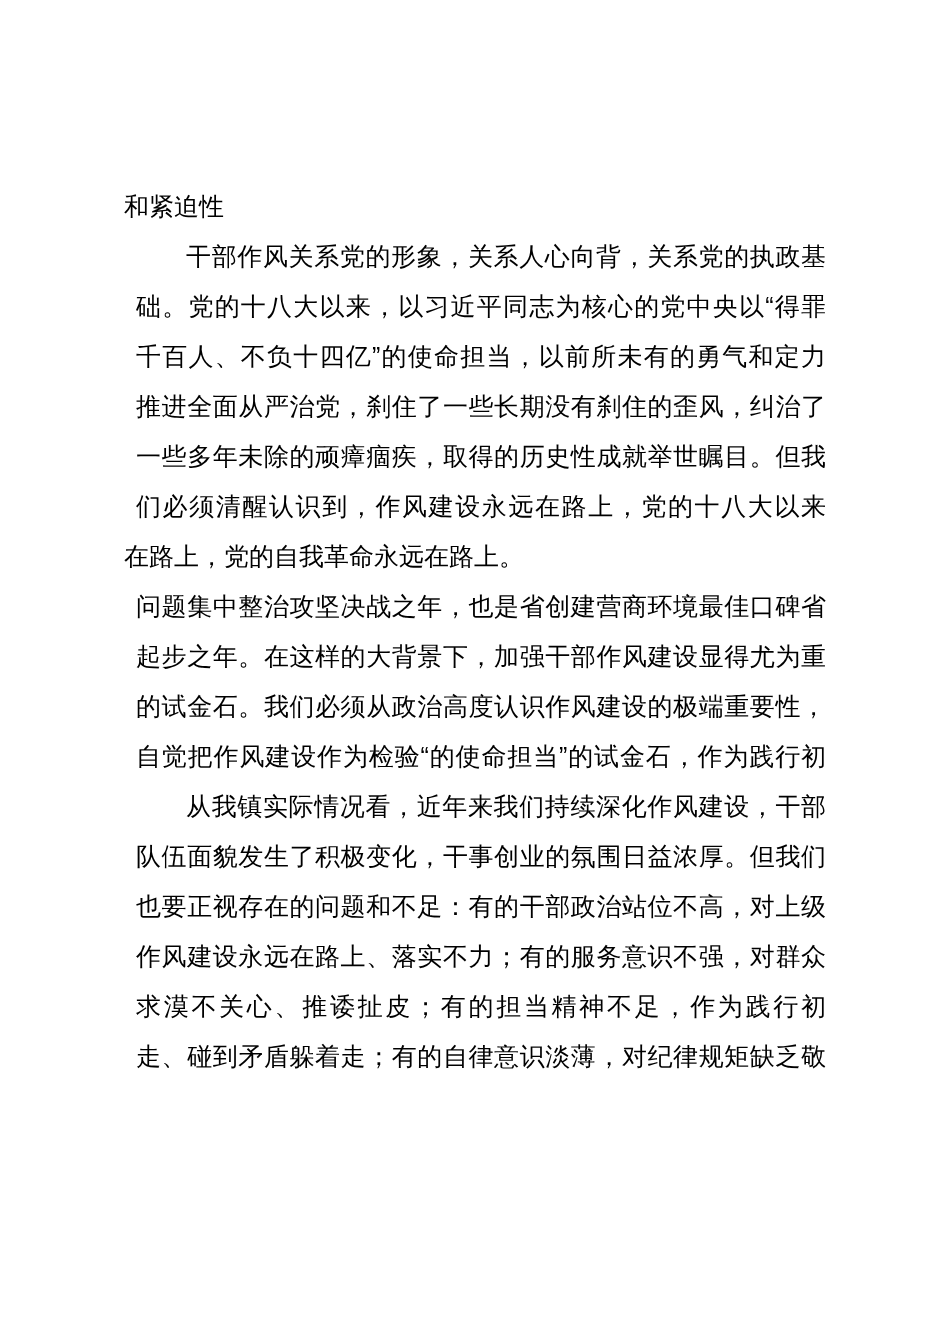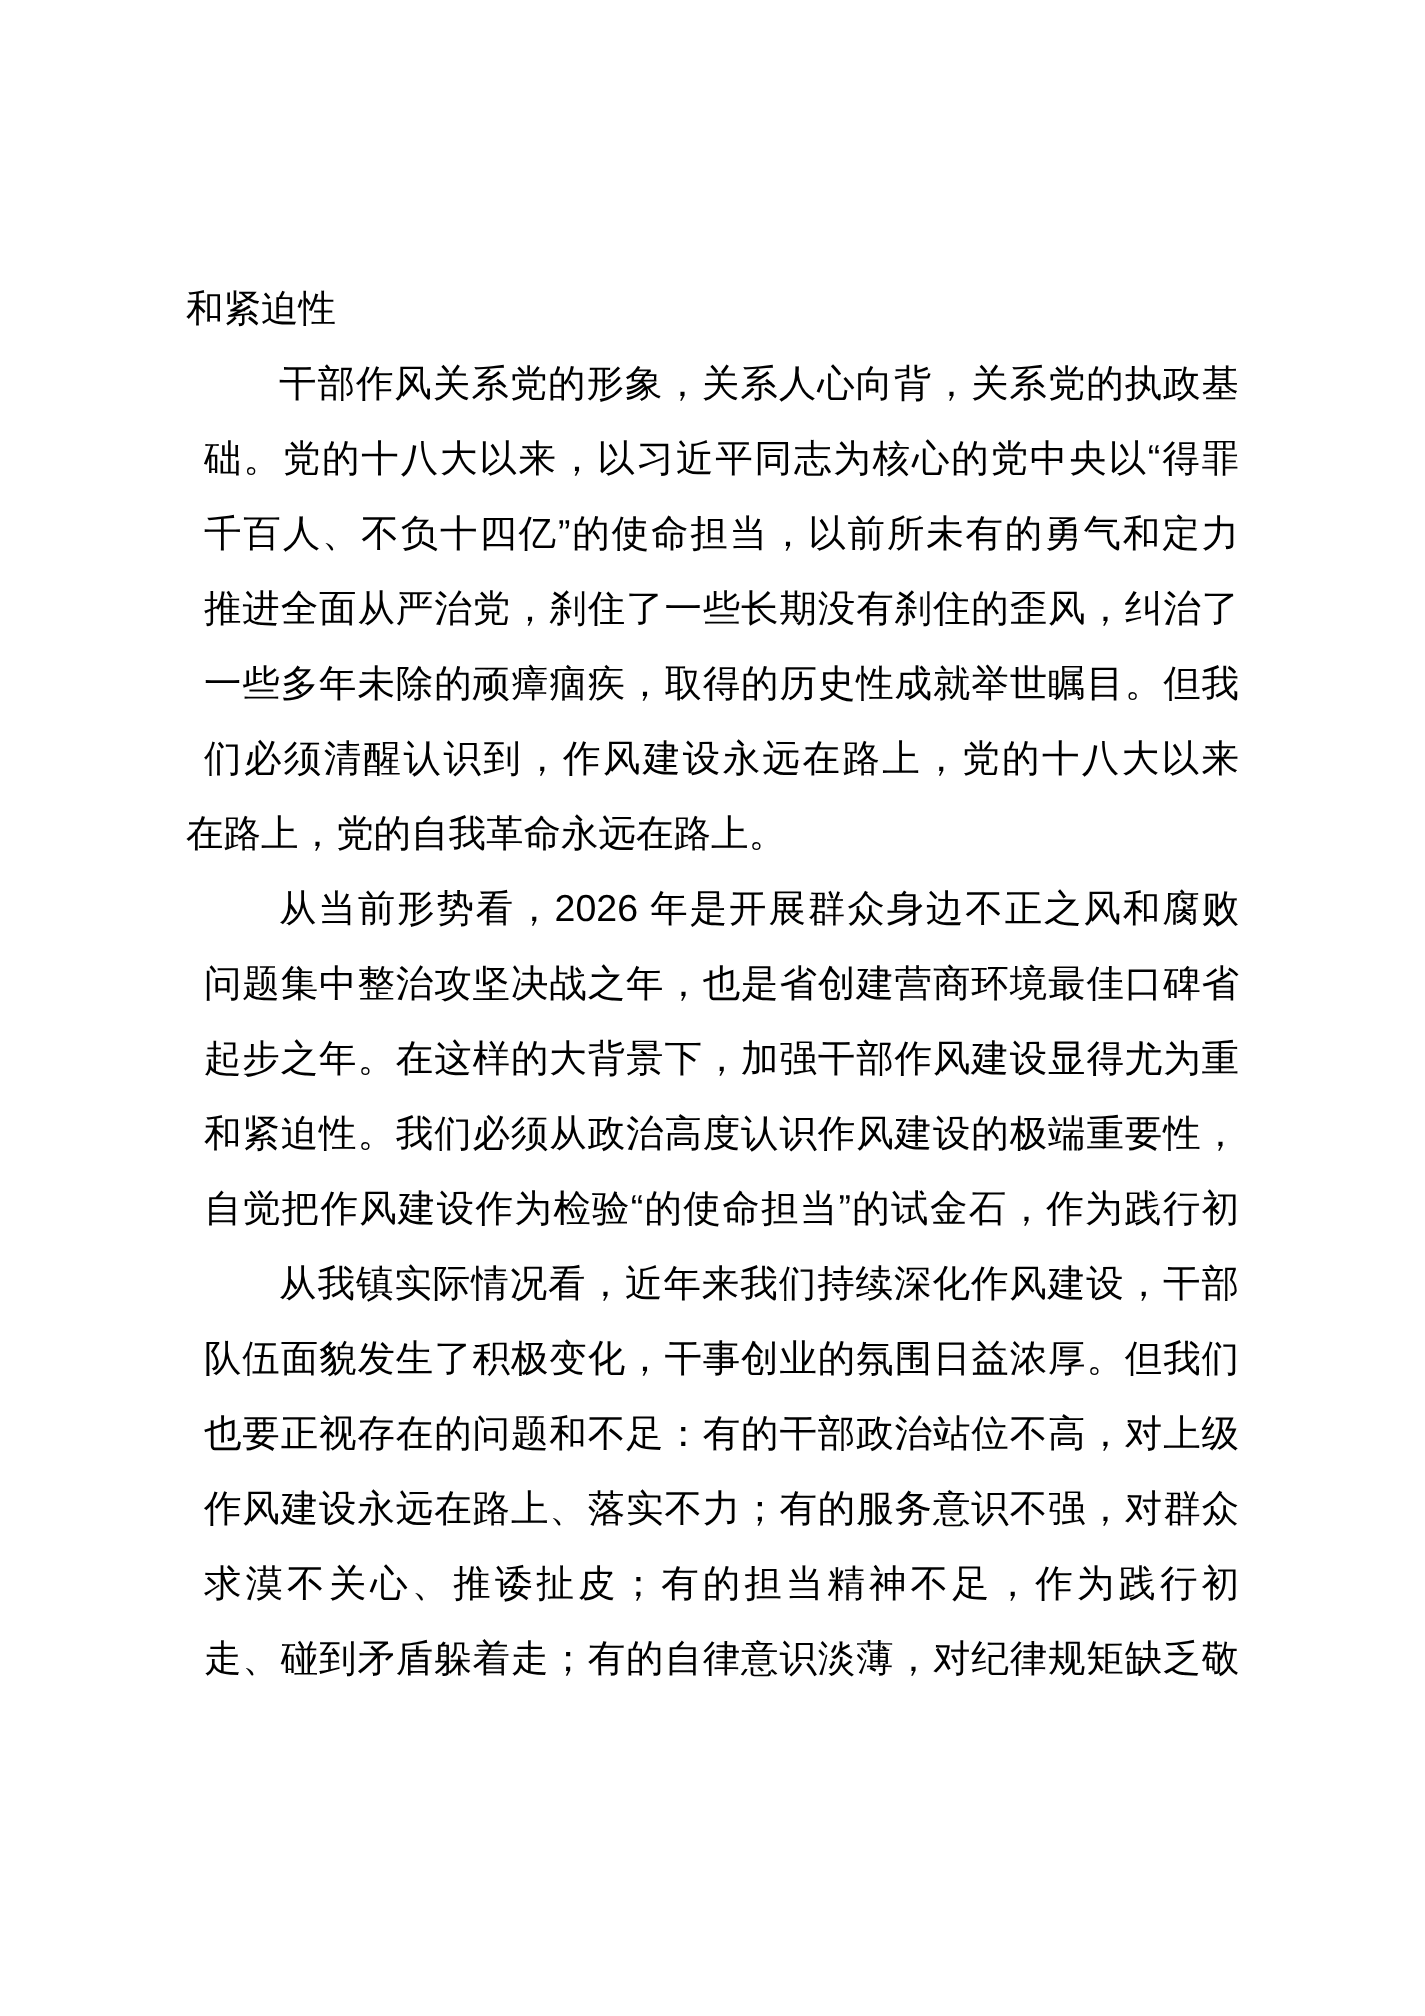--- a/index.html
+++ b/index.html
@@ -46,24 +46,23 @@
 <div class="page">
   <div class="doc-body">
     <div class="line">和紧迫性</div>
     <div class="line fill indent">干部作风关系党的形象，关系人心向背，关系党的执政基</div>
     <div class="line fill">础。党的十八大以来，以习近平同志为核心的党中央以“得罪</div>
     <div class="line fill">千百人、不负十四亿”的使命担当，以前所未有的勇气和定力</div>
     <div class="line fill">推进全面从严治党，刹住了一些长期没有刹住的歪风，纠治了</div>
     <div class="line fill">一些多年未除的顽瘴痼疾，取得的历史性成就举世瞩目。但我</div>
     <div class="line fill">们必须清醒认识到，作风建设永远在路上，党的十八大以来</div>
     <div class="line">在路上，党的自我革命永远在路上。</div>
-    <div class="line fill indent">从当前形势看，2026 年是开展群众身边不正之风和腐败</div>
     <div class="line fill">问题集中整治攻坚决战之年，也是省创建营商环境最佳口碑省</div>
     <div class="line fill">起步之年。在这样的大背景下，加强干部作风建设显得尤为重</div>
-    <div class="line fill">和紧迫性。我们必须从政治高度认识作风建设的极端重要性，</div>
+    <div class="line fill">的试金石。我们必须从政治高度认识作风建设的极端重要性，</div>
     <div class="line fill">自觉把作风建设作为检验“的使命担当”的试金石，作为践行初</div>
     <div class="line fill indent">从我镇实际情况看，近年来我们持续深化作风建设，干部</div>
     <div class="line fill">队伍面貌发生了积极变化，干事创业的氛围日益浓厚。但我们</div>
     <div class="line fill">也要正视存在的问题和不足：有的干部政治站位不高，对上级</div>
     <div class="line fill">作风建设永远在路上、落实不力；有的服务意识不强，对群众诉</div>
     <div class="line fill">求漠不关心、推诿扯皮；有的担当精神不足，作为践行初</div>
     <div class="line fill">走、碰到矛盾躲着走；有的自律意识淡薄，对纪律规矩缺乏敬</div>
   </div>
 </div>
 

